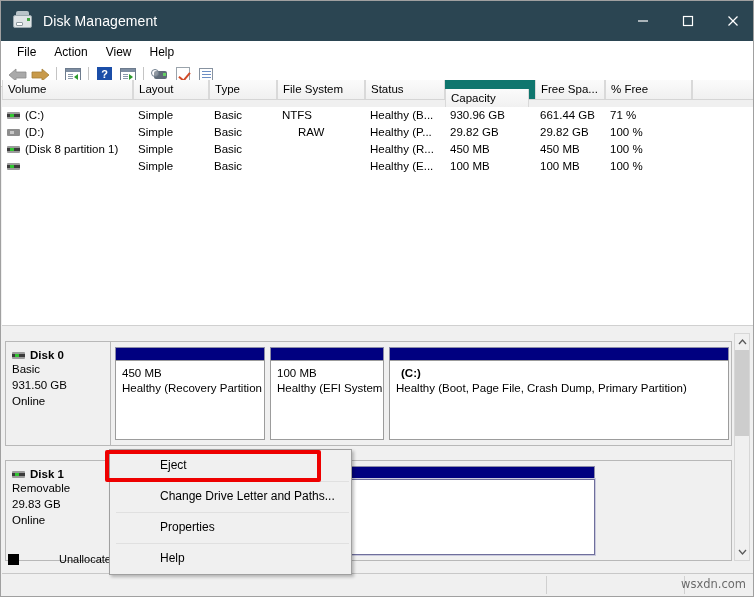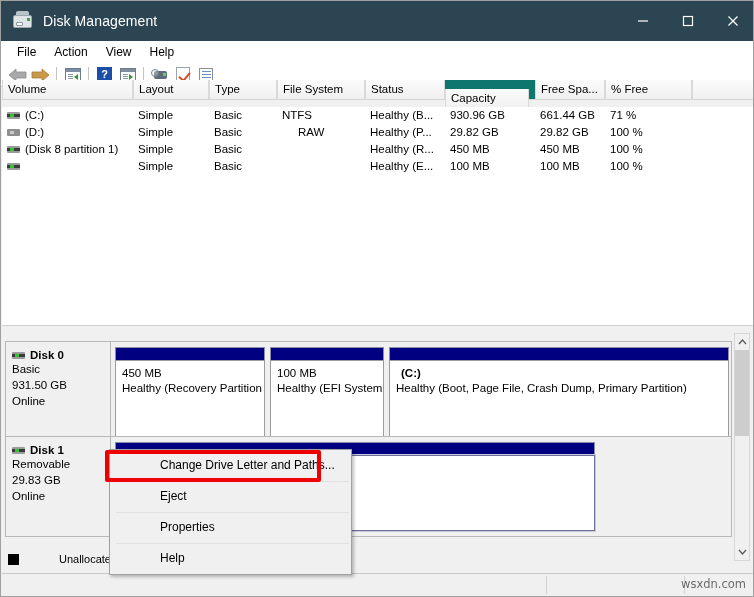--- a/index.html
+++ b/index.html
@@ -703,21 +703,21 @@
           </div>
           <div class="part" style="width: 340px;">
             <div class="cap"></div>
             <div class="pbody">
               <div class="pline bold">(C:)</div>
               <div class="pline">Healthy (Boot, Page File, Crash Dump, Primary Partition)</div>
             </div>
           </div>
         </div>
       </div>
-      <div class="disk-row" style="top: 104px; height: 101px;">
+      <div class="disk-row" style="top: 128px; height: 101px;">
         <div class="disk-info">
           <div class="disk-title">
             <span class="dico">
               <i></i>
             </span>
             <span>Disk 1</span>
           </div>
           <div class="disk-line">Removable</div>
           <div class="disk-line">29.83 GB</div>
           <div class="disk-line">Online</div>
@@ -751,22 +751,22 @@
     </div>
     <div class="thumb"></div>
     <div class="arw down">
       <svg width="9" height="6" viewBox="0 0 9 6">
           <path d="M1,1 L4.5,5 L8,1" fill="none" stroke="#5a5a5a" stroke-width="1.3"></path>
         </svg>
     </div>
   </div>
 
   <div class="ctxmenu" id="ctx-menu">
+      <div class="ctx-item">Eject</div>
       <div class="ctx-item">Change Drive Letter and Paths...</div>
-      <div class="ctx-item">Eject</div>
       <div class="ctx-item">Properties</div>
       <div class="ctx-item">Help</div>
     </div>
   <div class="redbox"></div>
 
   <div class="statusbar">
     <div class="sb-sep" style="left:544px;"></div>
     <div class="sb-sep" style="left:682px;"></div>
     <div class="watermark">wsxdn.com</div>
   </div>

